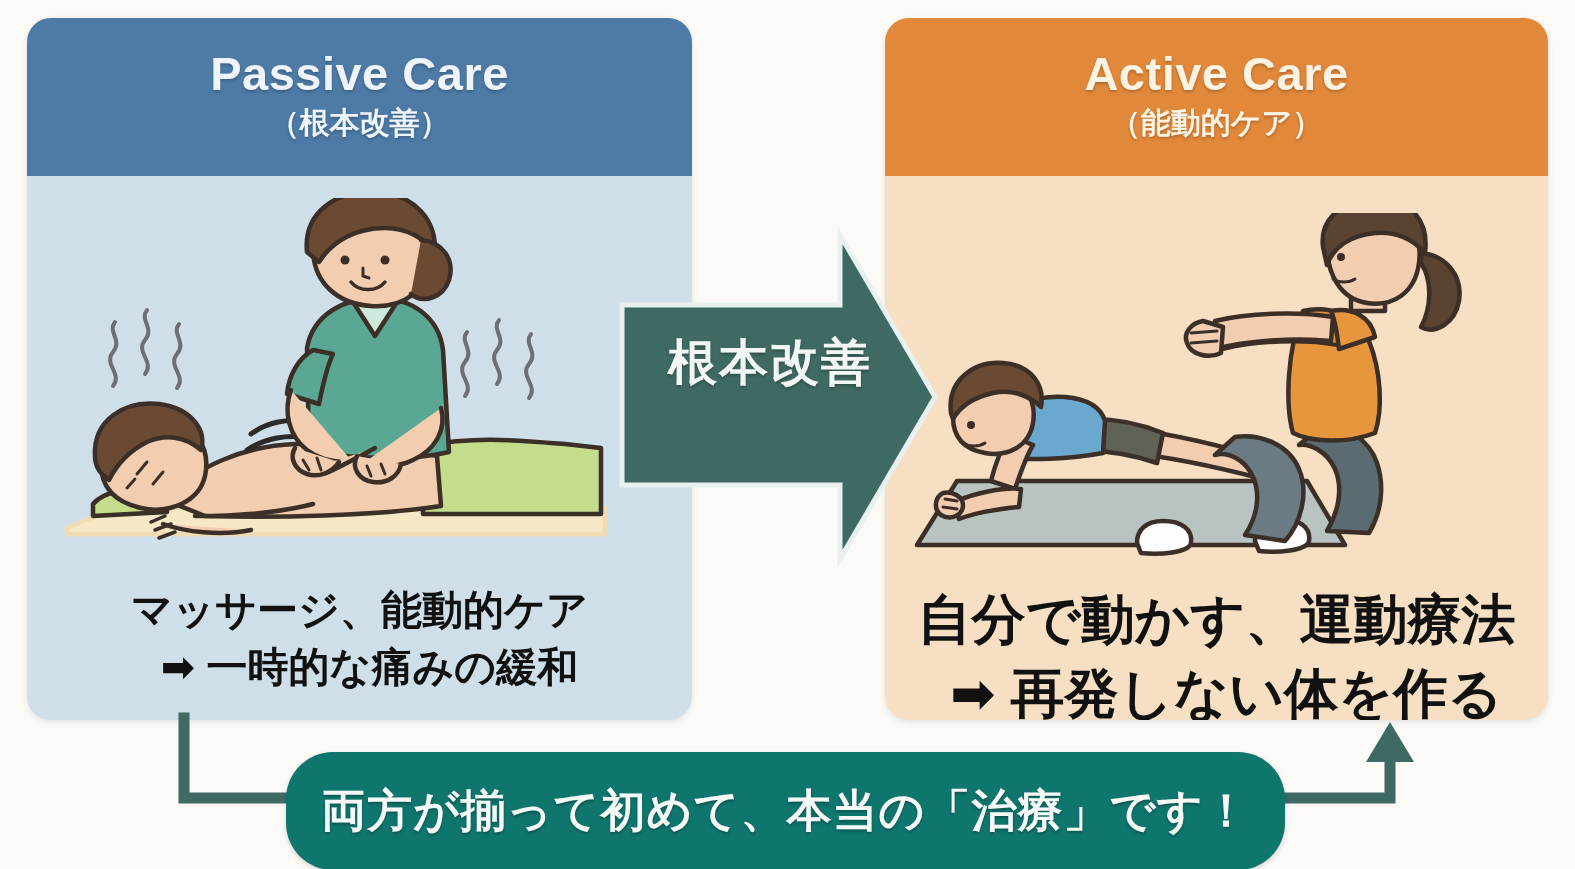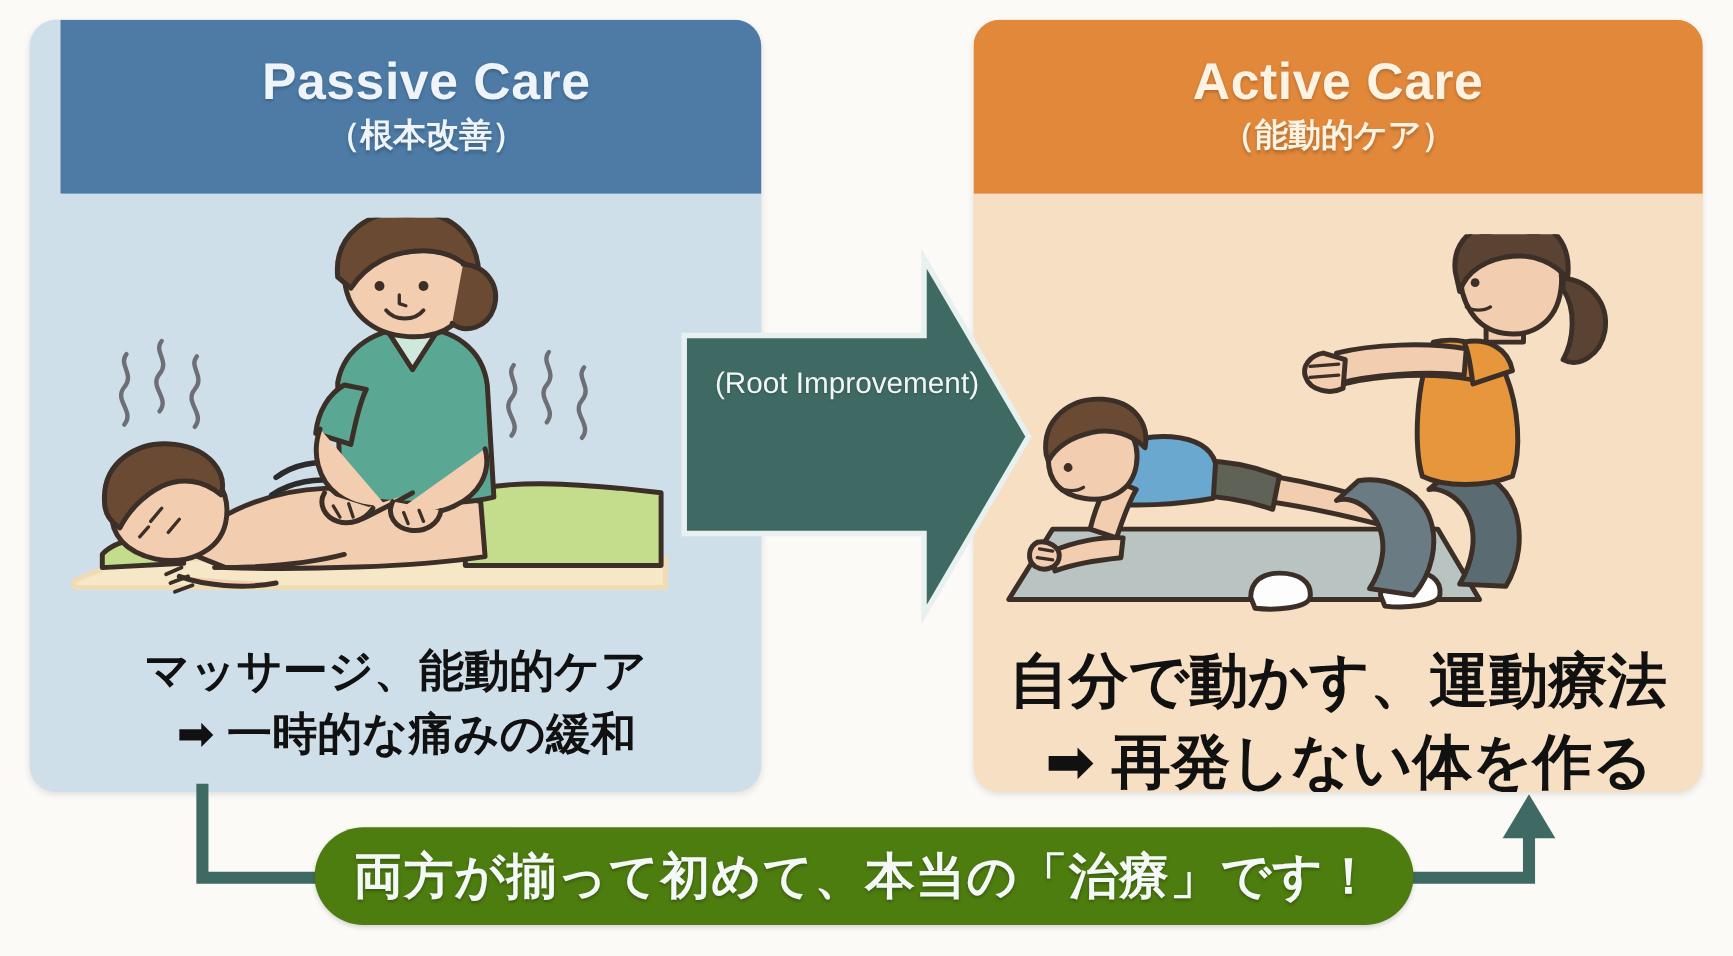--- a/index.html
+++ b/index.html
@@ -14,21 +14,21 @@
 
   
   .panel{position:absolute;border-radius:24px;overflow:hidden;
          box-shadow:0 2px 6px rgba(0,0,0,.10);}
   #panel-left{left:27px;top:18px;width:665px;height:702px;background:#cfdfea;}
   #panel-right{left:885px;top:18px;width:663px;height:702px;background:#f6dfc2;}
 
   .panel-head{position:absolute;left:0;top:0;width:100%;height:158px;
               display:flex;flex-direction:column;align-items:center;
               justify-content:center;}
-  #head-left{background:#4d7ba6;margin-left:28px;}
+  #head-left{background:#4d7ba6;}
   #head-right{background:#e1883b;text-align:right;}
 
   .head-en{font-size:47px;font-weight:bold;letter-spacing:.5px;
            line-height:1.02;text-shadow:0 2px 3px rgba(0,0,0,.22);}
   .head-jp{font-size:30px;font-weight:bold;margin-top:6px;
            text-shadow:0 2px 3px rgba(0,0,0,.22);}
   #head-left .head-en,#head-left .head-jp{color:#eef4f9;}
   #head-right .head-en,#head-right .head-jp{color:#fdf3e2;}
 
   
@@ -47,22 +47,22 @@
   #arrow-center{position:absolute;left:604px;top:225px;width:345px;height:345px;}
   #arrow-label{position:absolute;left:620px;top:330px;width:300px;
                text-align:center;color:#f2f7f6;pointer-events:none;}
   #arrow-label .a-jp{display:block;font-size:49px;font-weight:bold;
                      letter-spacing:2px;text-shadow:0 2px 3px rgba(0,0,0,.25);}
   #arrow-label .a-en{display:block;font-size:27px;margin-top:3px;
                      text-shadow:0 1px 2px rgba(0,0,0,.25);}
 
   
   #connectors{position:absolute;left:0;top:700px;width:1575px;height:169px;}
-  #banner{position:absolute;left:286px;top:752px;width:999px;height:89px;
-          background:#4d7c0f;border-radius:47px;display:flex;
+  #banner{position:absolute;left:286px;top:752px;width:999px;height:118px;
+          background:#0f766e;border-radius:47px;display:flex;
           align-items:center;justify-content:center;
           box-shadow:0 2px 5px rgba(0,0,0,.16);}
   #banner-text{color:#f4f8f7;font-size:45px;font-weight:bold;letter-spacing:1px;
                text-shadow:0 2px 3px rgba(0,0,0,.28);white-space:nowrap;}
 </style>
 </head>
 <body>
 
 <div id="stage">
 
@@ -209,21 +209,21 @@
     <div class="caption" id="cap-right">
       <span>自分で動かす、運動療法</span>
       <span class="cap-l2">➡ 再発しない体を作る</span>
     </div>
   </div>
 
   <svg id="arrow-center" viewBox="0 0 345 345">
     <polygon points="18,80 236,80 236,10 331,172 236,334 236,260 18,260" fill="#3f6a63" stroke="#e8f1ef" stroke-width="5"></polygon>
   </svg>
   <div id="arrow-label">
-    <span class="a-en">(Root Improvement)</span>
+    <span class="a-jp">根本改善</span>
   </div>
 
   <svg id="connectors" viewBox="0 0 1575 169">
 
     <path d="M300 98 L184 98 L184 18" fill="none" stroke="#3f6a63" stroke-width="11" stroke-linecap="square" stroke-linejoin="miter"></path>
 
     <path d="M1272 98 L1390 98 L1390 52" fill="none" stroke="#3f6a63" stroke-width="11" stroke-linecap="square" stroke-linejoin="miter"></path>
     <polygon points="1390,22 1414,62 1366,62" fill="#3f6a63"></polygon>
   </svg>
 

